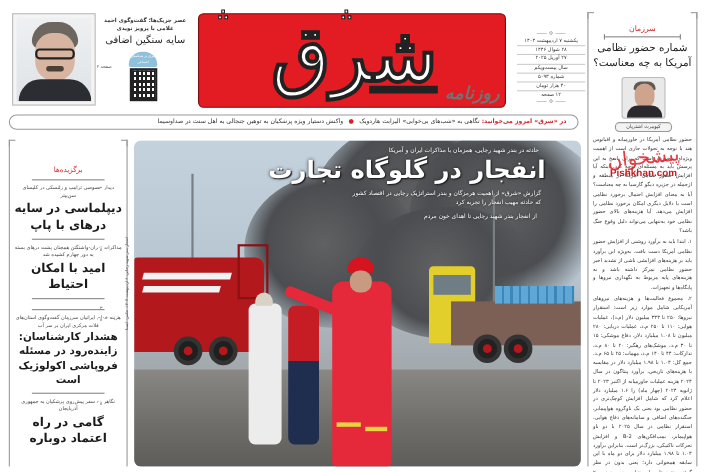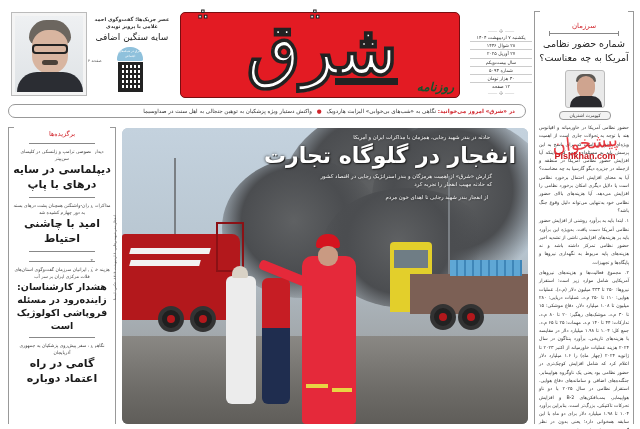--- a/index.html
+++ b/index.html
@@ -38,22 +38,22 @@
 
     
     .logo-wrap { position: absolute; left: 180px; top: 6px; width: 280px; height: 92px; }
     .logo-box { position: absolute; left: 0; top: 6px; width: 280px; height: 86px; background: #e31b23; border-radius: 5px; border: 1px solid #7a0d10; }
     .logo-dots { position: absolute; top: 0; font-size: 14px; color: #fff; -webkit-text-stroke: 1px #222; letter-spacing: 1px; font-weight: bold; }
     .logo-word {
       position: absolute; right: 62px; top: 2px; font-size: 70px; font-weight: bold;
       color: #fff; -webkit-text-stroke: 1.4px #222; font-family: "DejaVu Serif", serif; line-height: 84px; text-decoration: underline;
     }
     .logo-sub {
-      position: absolute; right: 6px; bottom: 4px; font-size: 12px; font-weight: bold;
-      color: #14532d; font-style: italic; font-family: "DejaVu Serif", serif;
+      position: absolute; right: 6px; bottom: 4px; font-size: 16px; font-weight: bold;
+      color: #737373; font-style: italic; font-family: "DejaVu Serif", serif;
     }
 
     
     .date-block { position: absolute; left: 470px; top: 28px; width: 62px; text-align: center; }
     .date-line { font-size: 4.6px; line-height: 7.2px; color: #333; border-bottom: 1px solid #ccc; }
     .date-orn { font-size: 5px; color: #999; line-height: 6px; }
 
     
     .editorial {
       position: absolute; left: 534px; top: 12px; width: 100px; height: 412px;
@@ -83,21 +83,21 @@
       padding: 0 10px; white-space: nowrap; overflow: hidden; color: #333;
     }
     .teaser-label { color: #d1242b; font-weight: bold; }
     .teaser-dot { color: #d1242b; margin: 0 3px; }
 
     
     .leftcol {
       position: absolute; left: 8px; top: 128px; width: 108px; height: 296px;
       border-left: 1px solid #999; border-right: 1px solid #999;
     }
-    .lc-head { text-align: center; font-size: 6.5px; color: #d1242b; margin-top: 2px; }
+    .lc-head { text-align: center; font-size: 6.5px; color: #d1242b; margin-top: 22px; }
     .lc-item { text-align: center; padding: 0 4px; }
     .lc-sep { position: relative; height: 9px; margin: 1px 20px; }
     .lc-sep::before { content: ""; position: absolute; left: 0; right: 0; top: 4px; height: 1px; background: #888; }
     .lc-sep span { position: relative; background: #fff; font-size: 4.5px; color: #666; padding: 0 2px; line-height: 9px; }
     .lc-kick { font-size: 4.6px; line-height: 6.5px; color: #444; }
     .lc-title { font-size: 11px; line-height: 15px; font-weight: bold; color: #1a1a1a; }
 
     
     .hero {
       position: absolute; left: 122px; top: 128px; width: 406px; height: 296px;
@@ -123,21 +123,21 @@
     .p-main { left: 180px; top: 128px; width: 54px; height: 168px; background: #e5293a; border-radius: 10px 10px 4px 4px; }
     .p-main .helmet { position: absolute; left: 14px; top: -22px; width: 24px; height: 14px; border-radius: 12px 12px 3px 3px; background: #d5141f; }
     .p-main .head3 { position: absolute; left: 16px; top: -10px; width: 20px; height: 20px; border-radius: 9px; background: #c99a82; }
     .p-main .band1 { position: absolute; left: 4px; top: 128px; width: 22px; height: 4px; background: #e8d443; }
     .p-main .band2 { position: absolute; left: 30px; top: 132px; width: 20px; height: 4px; background: #e8d443; }
     .p-main .arm { position: absolute; left: -44px; top: 12px; width: 50px; height: 10px; background: #e5293a; transform: rotate(22deg); border-radius: 4px; }
     .pole { position: absolute; width: 2px; background: #7a7f84; }
 
     .hero-text { position: absolute; right: 12px; top: 6px; width: 360px; text-align: right; }
     .hero-kicker { font-size: 5.4px; color: #fff; text-shadow: 0 0 2px #333; margin-right: 26px; }
-    .hero-headline { font-size: 22px; font-weight: bold; color: #fff; line-height: 32px; text-shadow: 0 0 3px #222, 1px 1px 1px #222; }
+    .hero-headline { font-size: 22px; font-weight: bold; color: #fff; line-height: 32px; margin-right: 20px; text-shadow: 0 0 3px #222, 1px 1px 1px #222; }
     .hero-lead { font-size: 5.4px; line-height: 8px; color: #fff; text-shadow: 0 0 2px #222; margin-right: 24px; }
     .hero-more { font-size: 5.4px; color: #fff; text-shadow: 0 0 2px #222; margin-right: 28px; margin-top: 6px; }
     .hero-caption {
       position: absolute; left: 113px; top: 300px; font-size: 3.6px; color: #555;
       transform: rotate(-90deg); transform-origin: left top; white-space: nowrap;
     }
   </style>
 </head>
 <body>
 
@@ -215,21 +215,21 @@
   <div class="lc-sep"><span></span></div>
 
   <div class="lc-item">
     <div class="lc-kick">دیدار خصوصی ترامپ و زلنسکی در کلیسای سن‌پیتر</div>
     <div class="lc-title">دیپلماسی در سایه درهای با پاپ</div>
   </div>
   <div class="lc-sep"><span>۸</span></div>
 
   <div class="lc-item">
     <div class="lc-kick">مذاکرات تهران-واشنگتن همچنان پشت درهای بسته به دور چهارم کشیده شد</div>
-    <div class="lc-title">امید با چاشنی احتیاط</div>
+    <div class="lc-title">امید با امکان احتیاط</div>
   </div>
   <div class="lc-sep"><span>۳</span></div>
 
   <div class="lc-sep"><span>۸</span></div>
 
   <div class="lc-item">
     <div class="lc-kick">هزینه خدای ایرانیان سرزمان گفت‌وگوی استان‌های فلات مرکزی ایران بر سر آب</div>
     <div class="lc-title" style="font-size:9.5px;line-height:13px">هشدار کارشناسان: زاینده‌رود در مسئله فروپاشی اکولوژیک است</div>
   </div>
   <div class="lc-sep"><span>۸</span></div>

